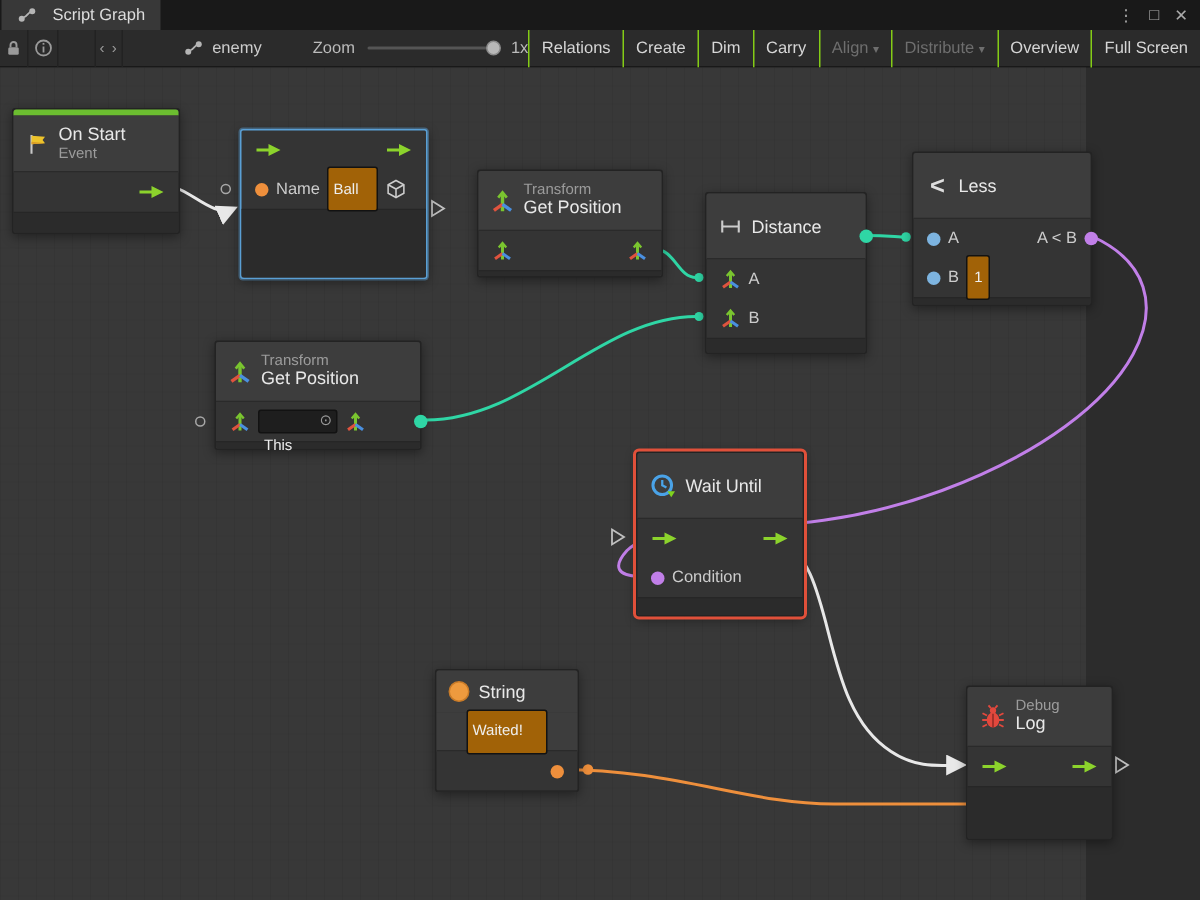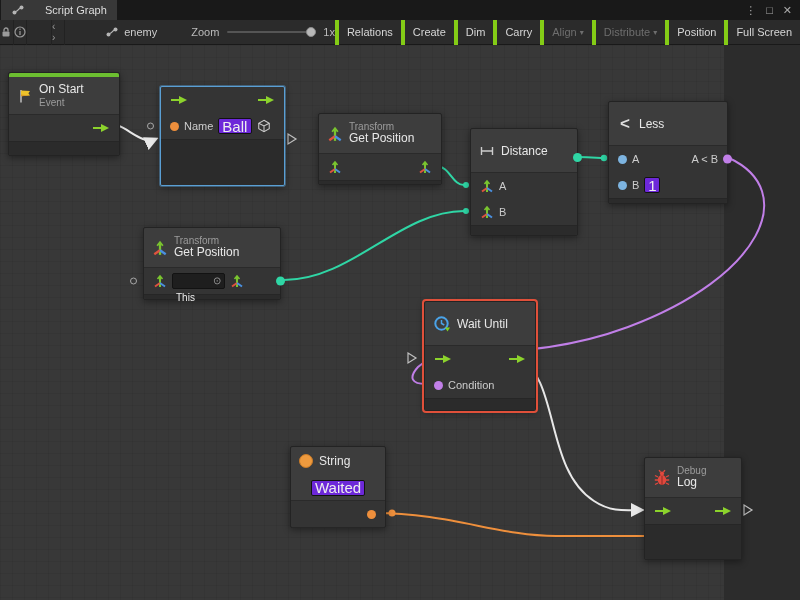--- a/index.html
+++ b/index.html
@@ -3,38 +3,38 @@
 <meta charset="utf-8">
 <style>
   html,body{margin:0;padding:0;background:#000;}
   *{box-sizing:border-box;}
   .app{position:relative;width:800px;height:600px;background:#2c2c2c;
        font-family:"Liberation Sans",sans-serif;overflow:hidden;user-select:none;}
 
   
   .titlebar{position:absolute;left:0;top:0;width:800px;height:20px;background:#191919;
             display:flex;align-items:center;}
-  .tab{height:20px;display:flex;align-items:center;gap:20px;padding:0 10px;background:#383838;
+  .tab{height:20px;display:flex;align-items:center;gap:10px;padding:0 10px;background:#383838;
        color:#dddddd;font-size:11px;margin-left:1px;}
   .win-controls{margin-left:auto;display:flex;align-items:center;gap:10px;padding-right:8px;
                 color:#aaaaaa;font-size:11px;}
   .win-controls span{cursor:default;}
 
   
   .toolbar{position:absolute;left:0;top:20px;width:800px;height:25px;background:#2b2b2b;
            border-bottom:1px solid #191919;display:flex;align-items:center;color:#cccccc;font-size:11px;}
   .ticon{width:26px;height:25px;display:flex;align-items:center;justify-content:center;border-right:1px solid #222222;}
   .chev{color:#9a9a9a;font-size:10px;letter-spacing:1px;}
   .graphname{display:flex;align-items:center;gap:5px;margin-left:40px;color:#cccccc;}
   .zoomgrp{display:flex;align-items:center;gap:8px;margin-left:34px;color:#bbbbbb;}
   .zslider{width:88px;height:2px;background:#555555;border-radius:1px;position:relative;}
   .zhandle{position:absolute;right:4px;top:50%;transform:translate(50%,-50%);width:10px;height:10px;
            border-radius:50%;background:#b8b8b8;border:1px solid #8a8a8a;}
   .tbuttons{margin-left:auto;display:flex;height:25px;}
-  .tbtn{display:flex;align-items:center;gap:3px;padding:0 8px;height:25px;border-left:4px solid #84cc16;
+  .tbtn{display:flex;align-items:center;gap:3px;padding:0 8px;height:25px;border-left:1px solid #84cc16;
         color:#d6d6d6;font-size:11px;white-space:nowrap;cursor:default;}
   .tbtn.disabled{color:#6e6e6e;}
   .caret{font-size:8px;}
 
   
   .canvas{position:absolute;left:0;top:45px;width:724px;height:555px;background-color:#383838;
      background-image:
        linear-gradient(rgba(0,0,0,.05) 1px, transparent 1px),
        linear-gradient(90deg, rgba(0,0,0,.05) 1px, transparent 1px);
      background-size:12px 12px;}
@@ -57,22 +57,22 @@
   .pdot{width:9px;height:9px;border-radius:50%;flex:none;}
   .c-orange{background:#EE8F3C;}
   .c-blue{background:#7DB4E0;}
   .c-purple{background:#C17FE8;}
   .c-teal{background:#2FD6A5;}
   .c-gray{background:#9a9a9a;}
   .outdot{position:absolute;right:-5px;top:50%;transform:translateY(-50%);}
   .outcircle{position:absolute;left:-14px;top:50%;transform:translateY(-50%);width:7px;height:7px;
              border:1px solid #a8a8a8;border-radius:50%;}
 
-  .field{height:16px;background:#6d28d9;border:1px solid #121212;border-radius:2px;color:#eeeeee;
-         font-family:"Liberation Sans",sans-serif;font-size:15px;padding:0 3px;}
+  .field{height:16px;background:#a16207;border:1px solid #121212;border-radius:2px;color:#eeeeee;
+         font-family:"Liberation Sans",sans-serif;font-size:10px;padding:14px 3px;}
   .w-ball{width:34px;}
   .w-one{width:16px;text-align:center;}
   .w-waited{width:54px;}
   .fwrap{display:flex;align-items:center;background:#1e1e1e;border:1px solid #121212;border-radius:2px;
          height:16px;padding:0 3px;gap:3px;}
   .fwrap input{background:transparent;border:none;outline:none;color:#eeeeee;width:34px;
                font-family:"Liberation Sans",sans-serif;font-size:10px;padding:0;margin-top:32px;}
   .target{color:#9a9a9a;font-size:10px;line-height:1;}
   .plabel{color:#cccccc;}
   .lessglyph{font-size:17px;font-weight:bold;color:#dddddd;width:16px;text-align:center;}
@@ -214,21 +214,21 @@
         </div>
       <div class="tbtn disabled">
         <span>Align</span>
         <span class="caret">▾</span>
       </div>
       <div class="tbtn disabled">
         <span>Distribute</span>
         <span class="caret">▾</span>
       </div>
       <div class="tbtn">
-          <span>Position</span>
+          <span>Overview</span>
         </div>
       <div class="tbtn">
           <span>Full Screen</span>
         </div>
     </div>
   </div>
 
   <div class="canvas">
 
     <svg class="wires">

